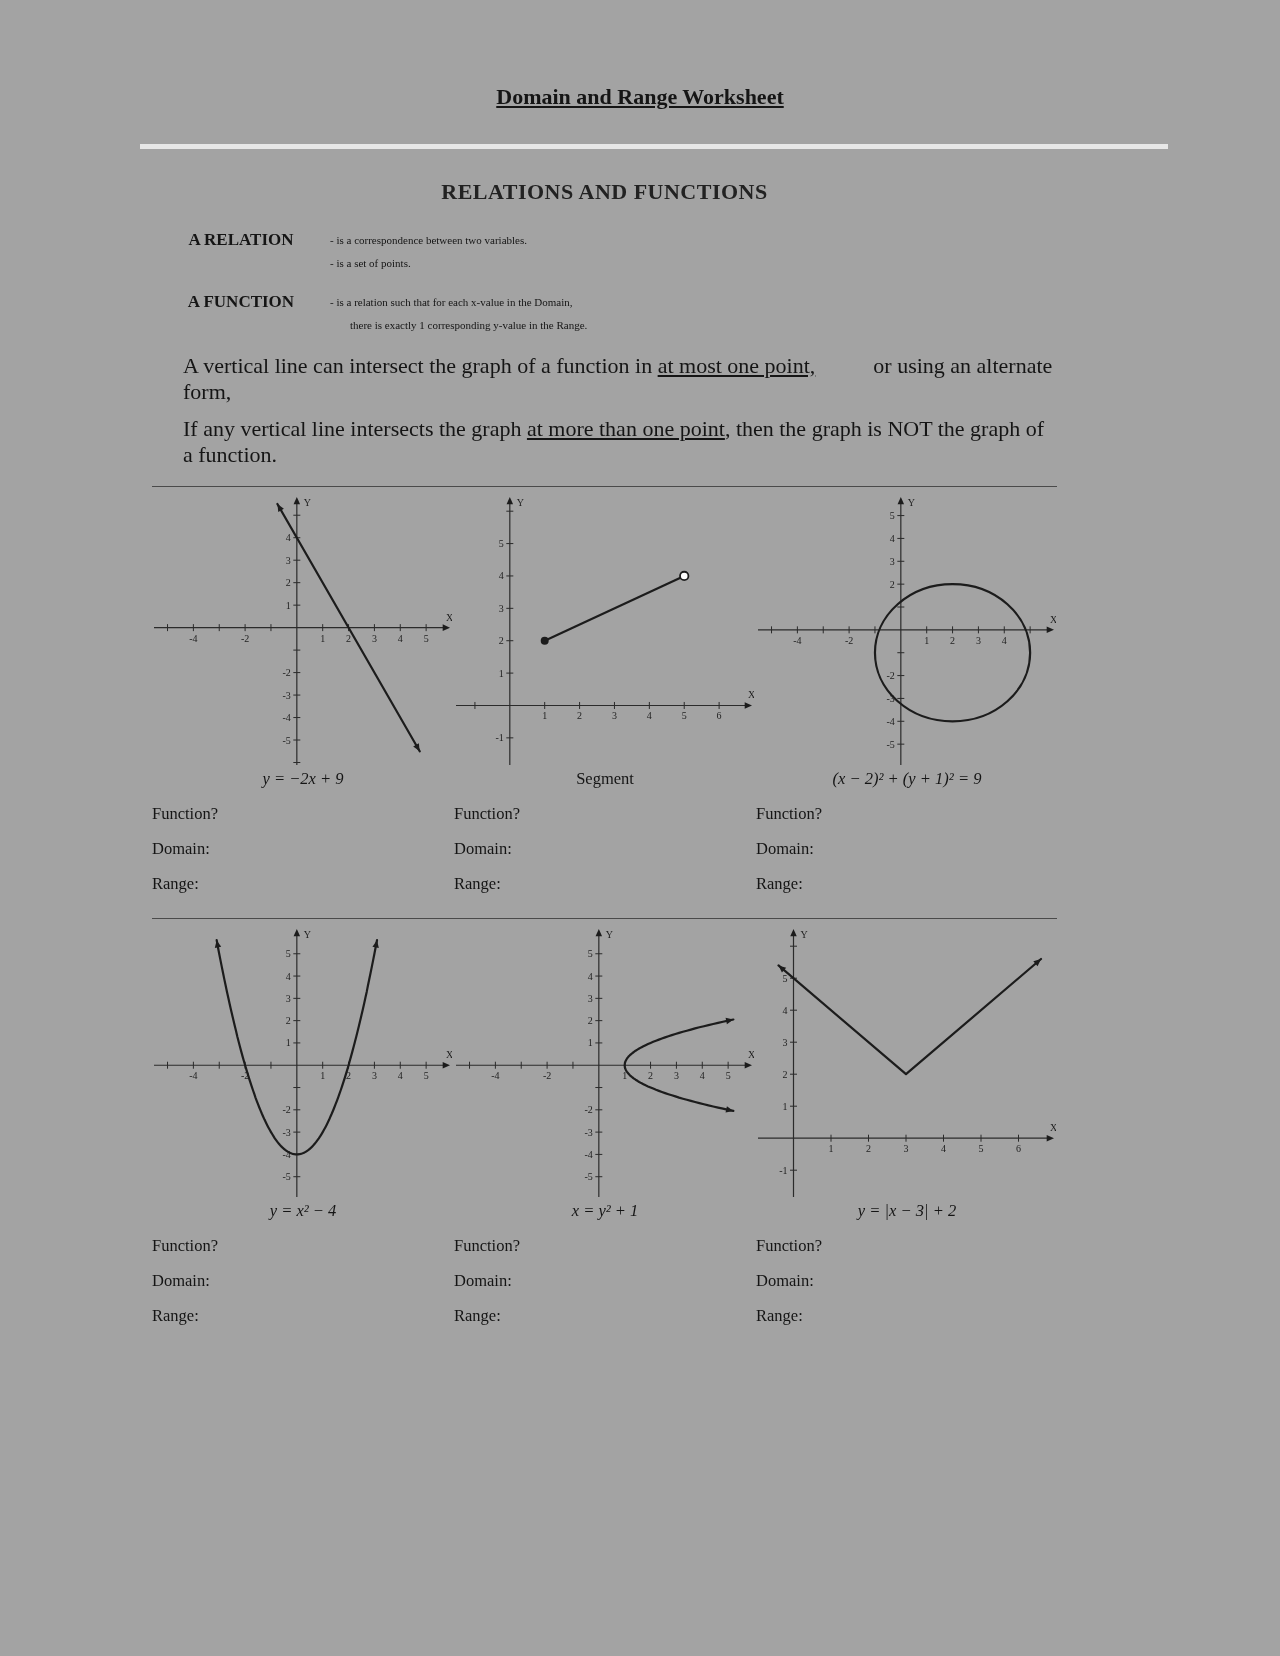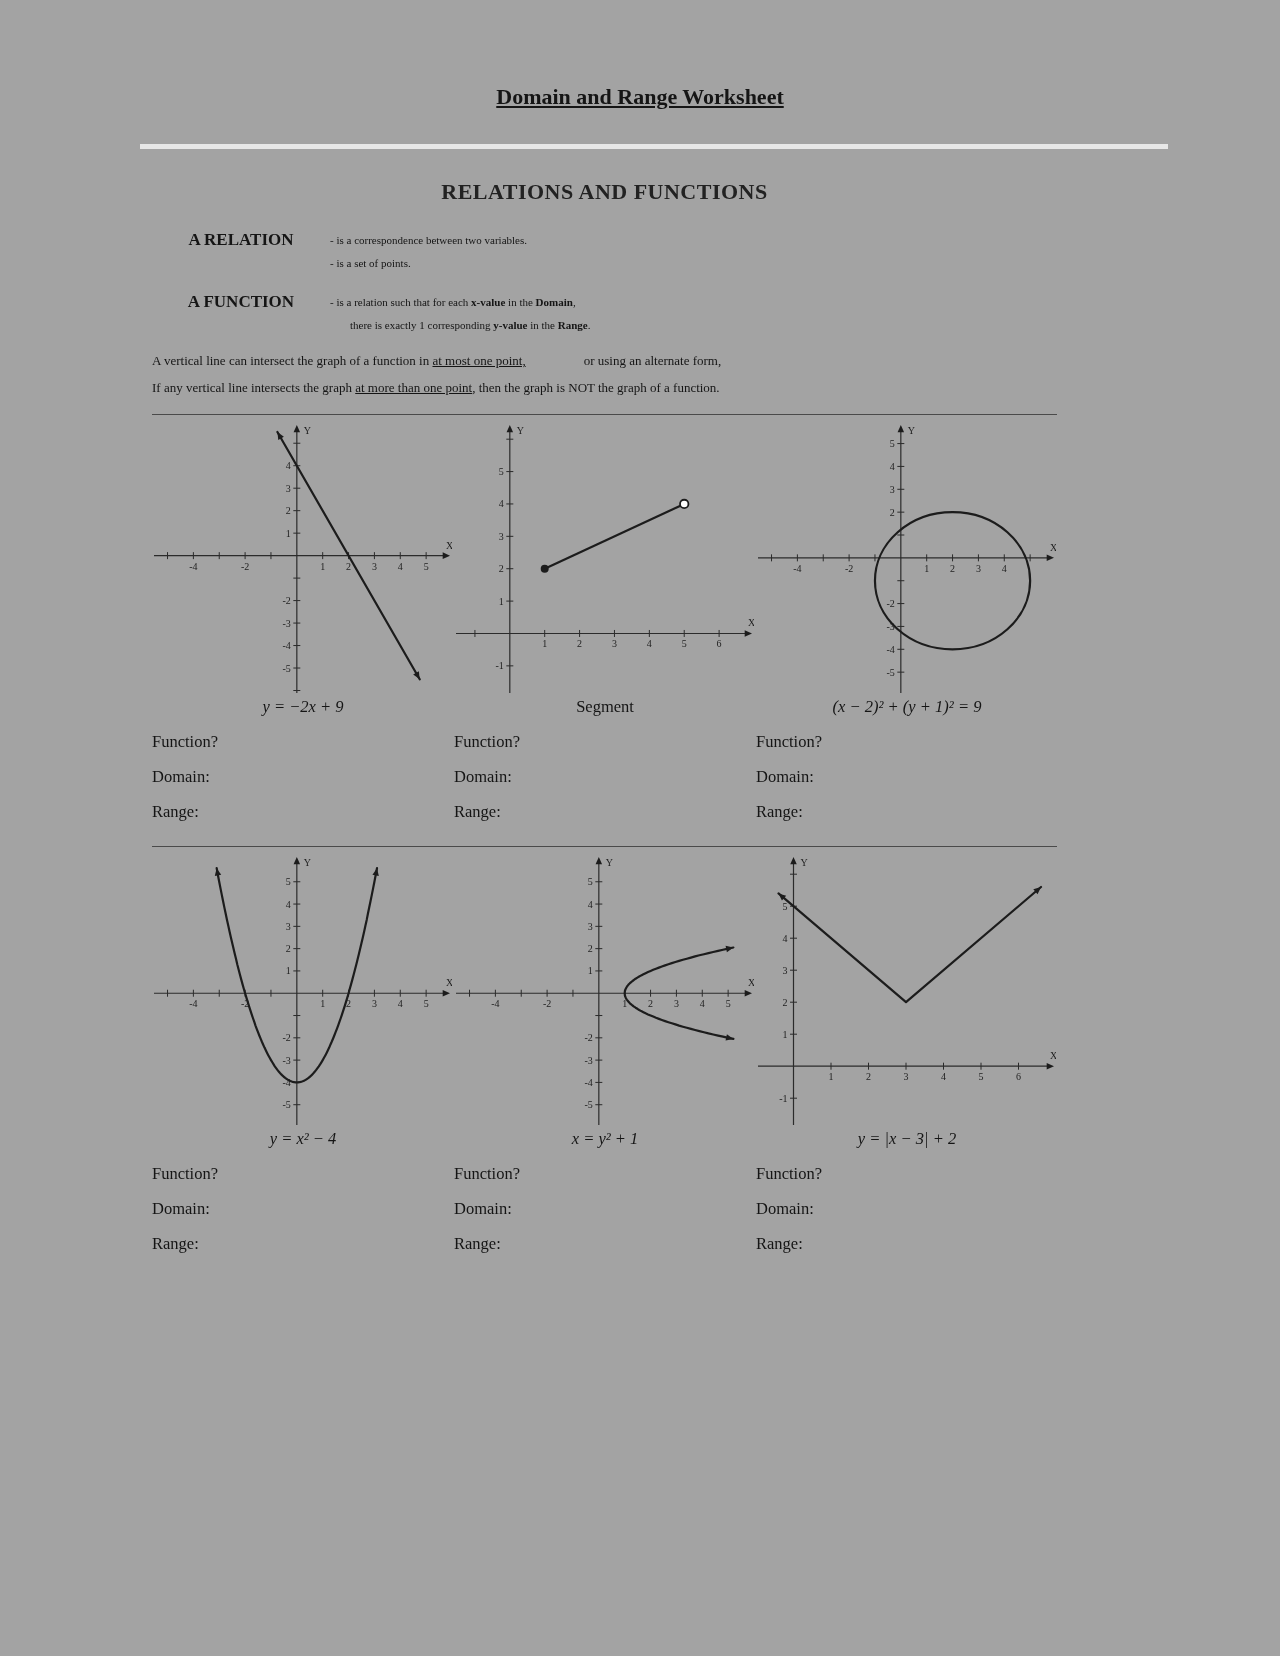--- a/index.html
+++ b/index.html
@@ -11,34 +11,34 @@
   .sheet{width:905px;margin-left:152px;margin-top:30px;}
   .rf-heading{text-align:center;font-family:Liberation Serif, serif;font-weight:bold;
               font-size:22px;letter-spacing:0.5px;color:#222;margin-top:12px;}
   .def-row{display:flex;margin-top:24px;}
   .def-row.second{margin-top:16px;}
   .def-term{width:178px;font-weight:bold;font-size:17px;padding-top:1px;text-align:center;}
   .def-desc{font-size:11px;line-height:23px;}
   .indent{margin-left:20px;}
   .vlt-heading{margin-top:26px;font-family:"Liberation Sans",sans-serif;font-size:16.5px;
                font-weight:600;text-decoration:underline;color:#222;}
-  .vlt-line{margin-top:16px;font-size:13px;}
+  .vlt-line{margin-top:16px;font-size:22px;margin-left:31px;}
   .vlt-line.second{margin-top:11px;}
   .u{text-decoration:underline;}
   .gap{margin-left:58px;}
   .rule{border-top:1.6px solid #4a4a4a;margin-top:18px;}
   .rule2{margin-top:14px;}
   .graph-grid{display:grid;grid-template-columns:repeat(3,302px);margin-top:8px;}
   .graph-cell{width:302px;}
   .graph-svg{width:300px;height:272px;display:block;}
   .graph-svg text{font-size:10px;fill:#1e1e1e;font-family:"Liberation Serif",serif;}
   .caption{text-align:center;font-style:italic;font-size:16.5px;margin-top:2px;}
   .prompt{font-size:16.5px;margin-top:15px;}
   .prompt.last{margin-bottom:10px;}
-  b{font-weight:bold;}
+  b{font-weight:normal;}
 </style>
 </head>
 <body>
 
 <div class="page">
 
   <div class="doc-title">Domain and Range Worksheet</div>
   <div class="gray-band"></div>
 
   <div class="sheet">

